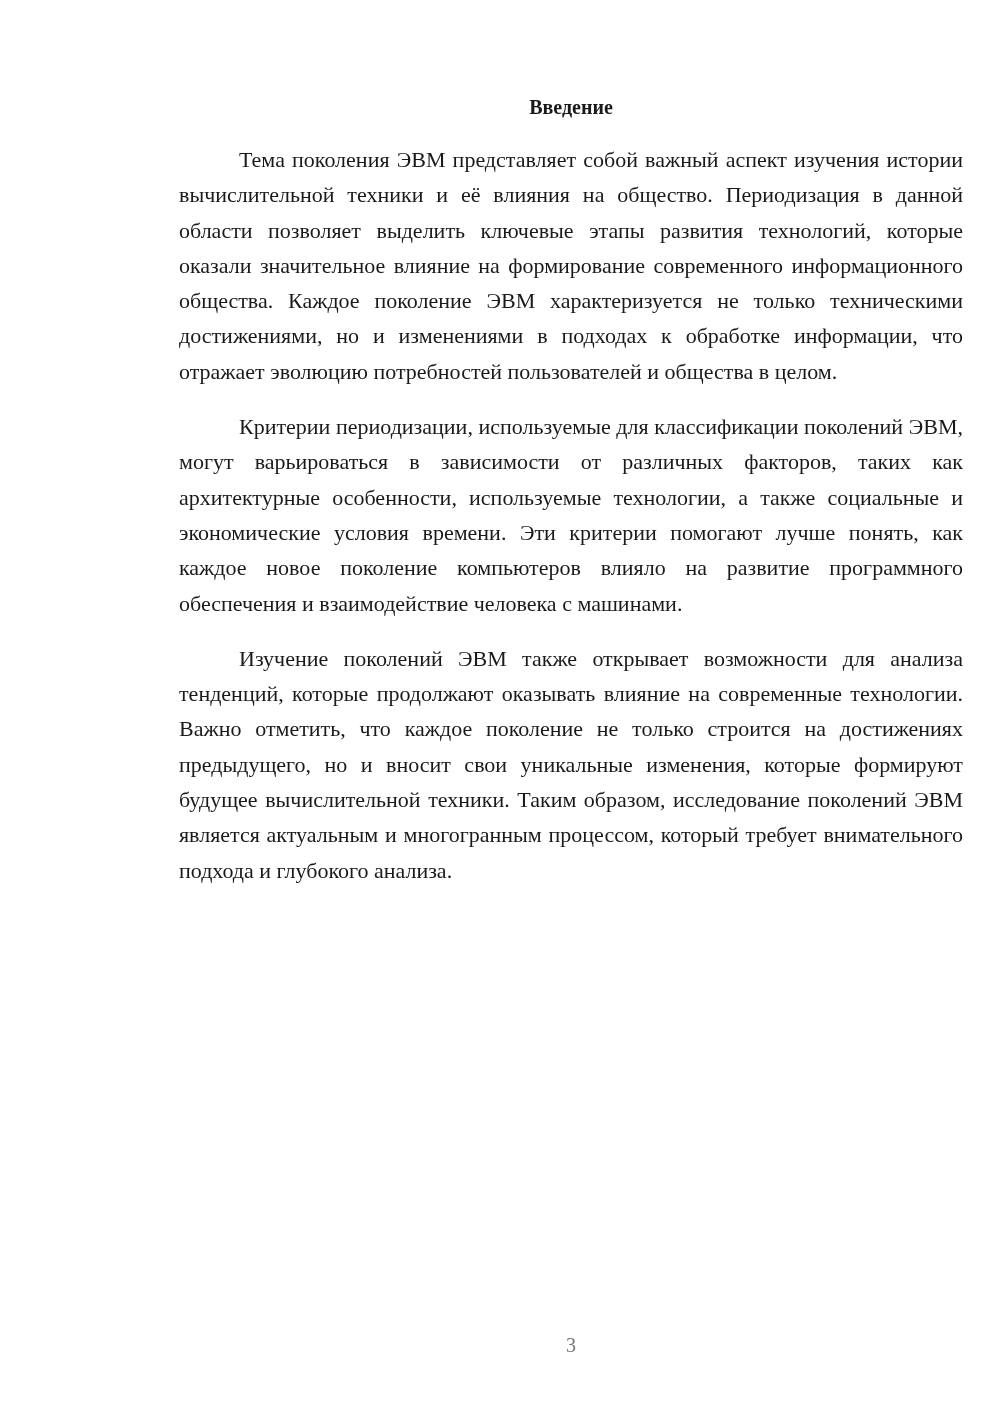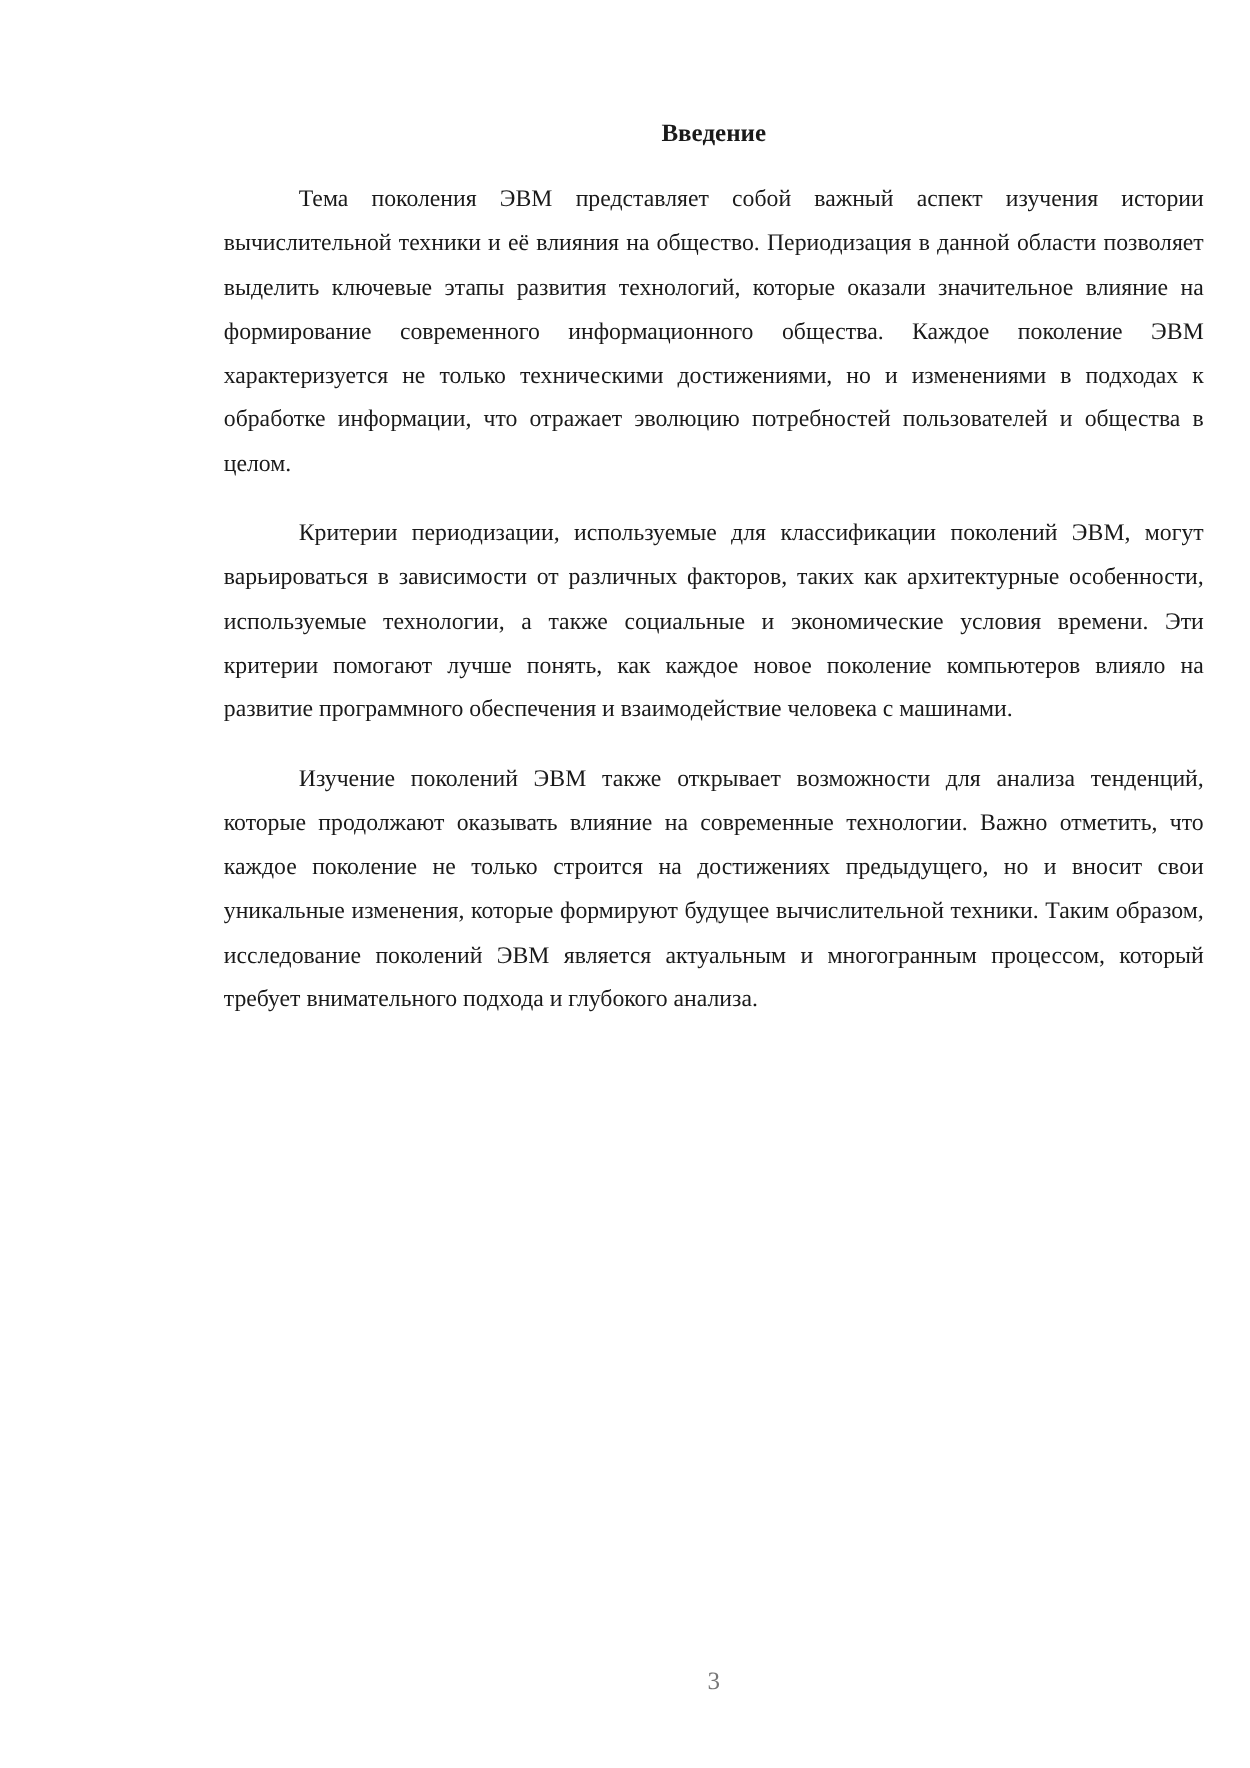--- a/index.html
+++ b/index.html
@@ -10,21 +10,21 @@
     font-family: "Liberation Serif", "DejaVu Serif", serif;
     color: #1a1a1a;
     margin-left: 35px;
   }
   .title {
     position: absolute; top: 96px; left: 0; width: 1072px;
     text-align: center; font-weight: bold; font-size: 20px;
   }
   .body {
     position: absolute; left: 144px; top: 142px; width: 784px;
-    font-size: 19px; line-height: 35.3px;
+    font-size: 22px; line-height: 35.3px;
   }
   .para {
     text-align: justify; text-indent: 60px; margin: 0 0 20px 0;
   }
   .pagenum {
     position: absolute; top: 1334px; left: 0; width: 1072px;
     text-align: center; font-size: 20px; color: #777;
   }
 </style>
 </head>

